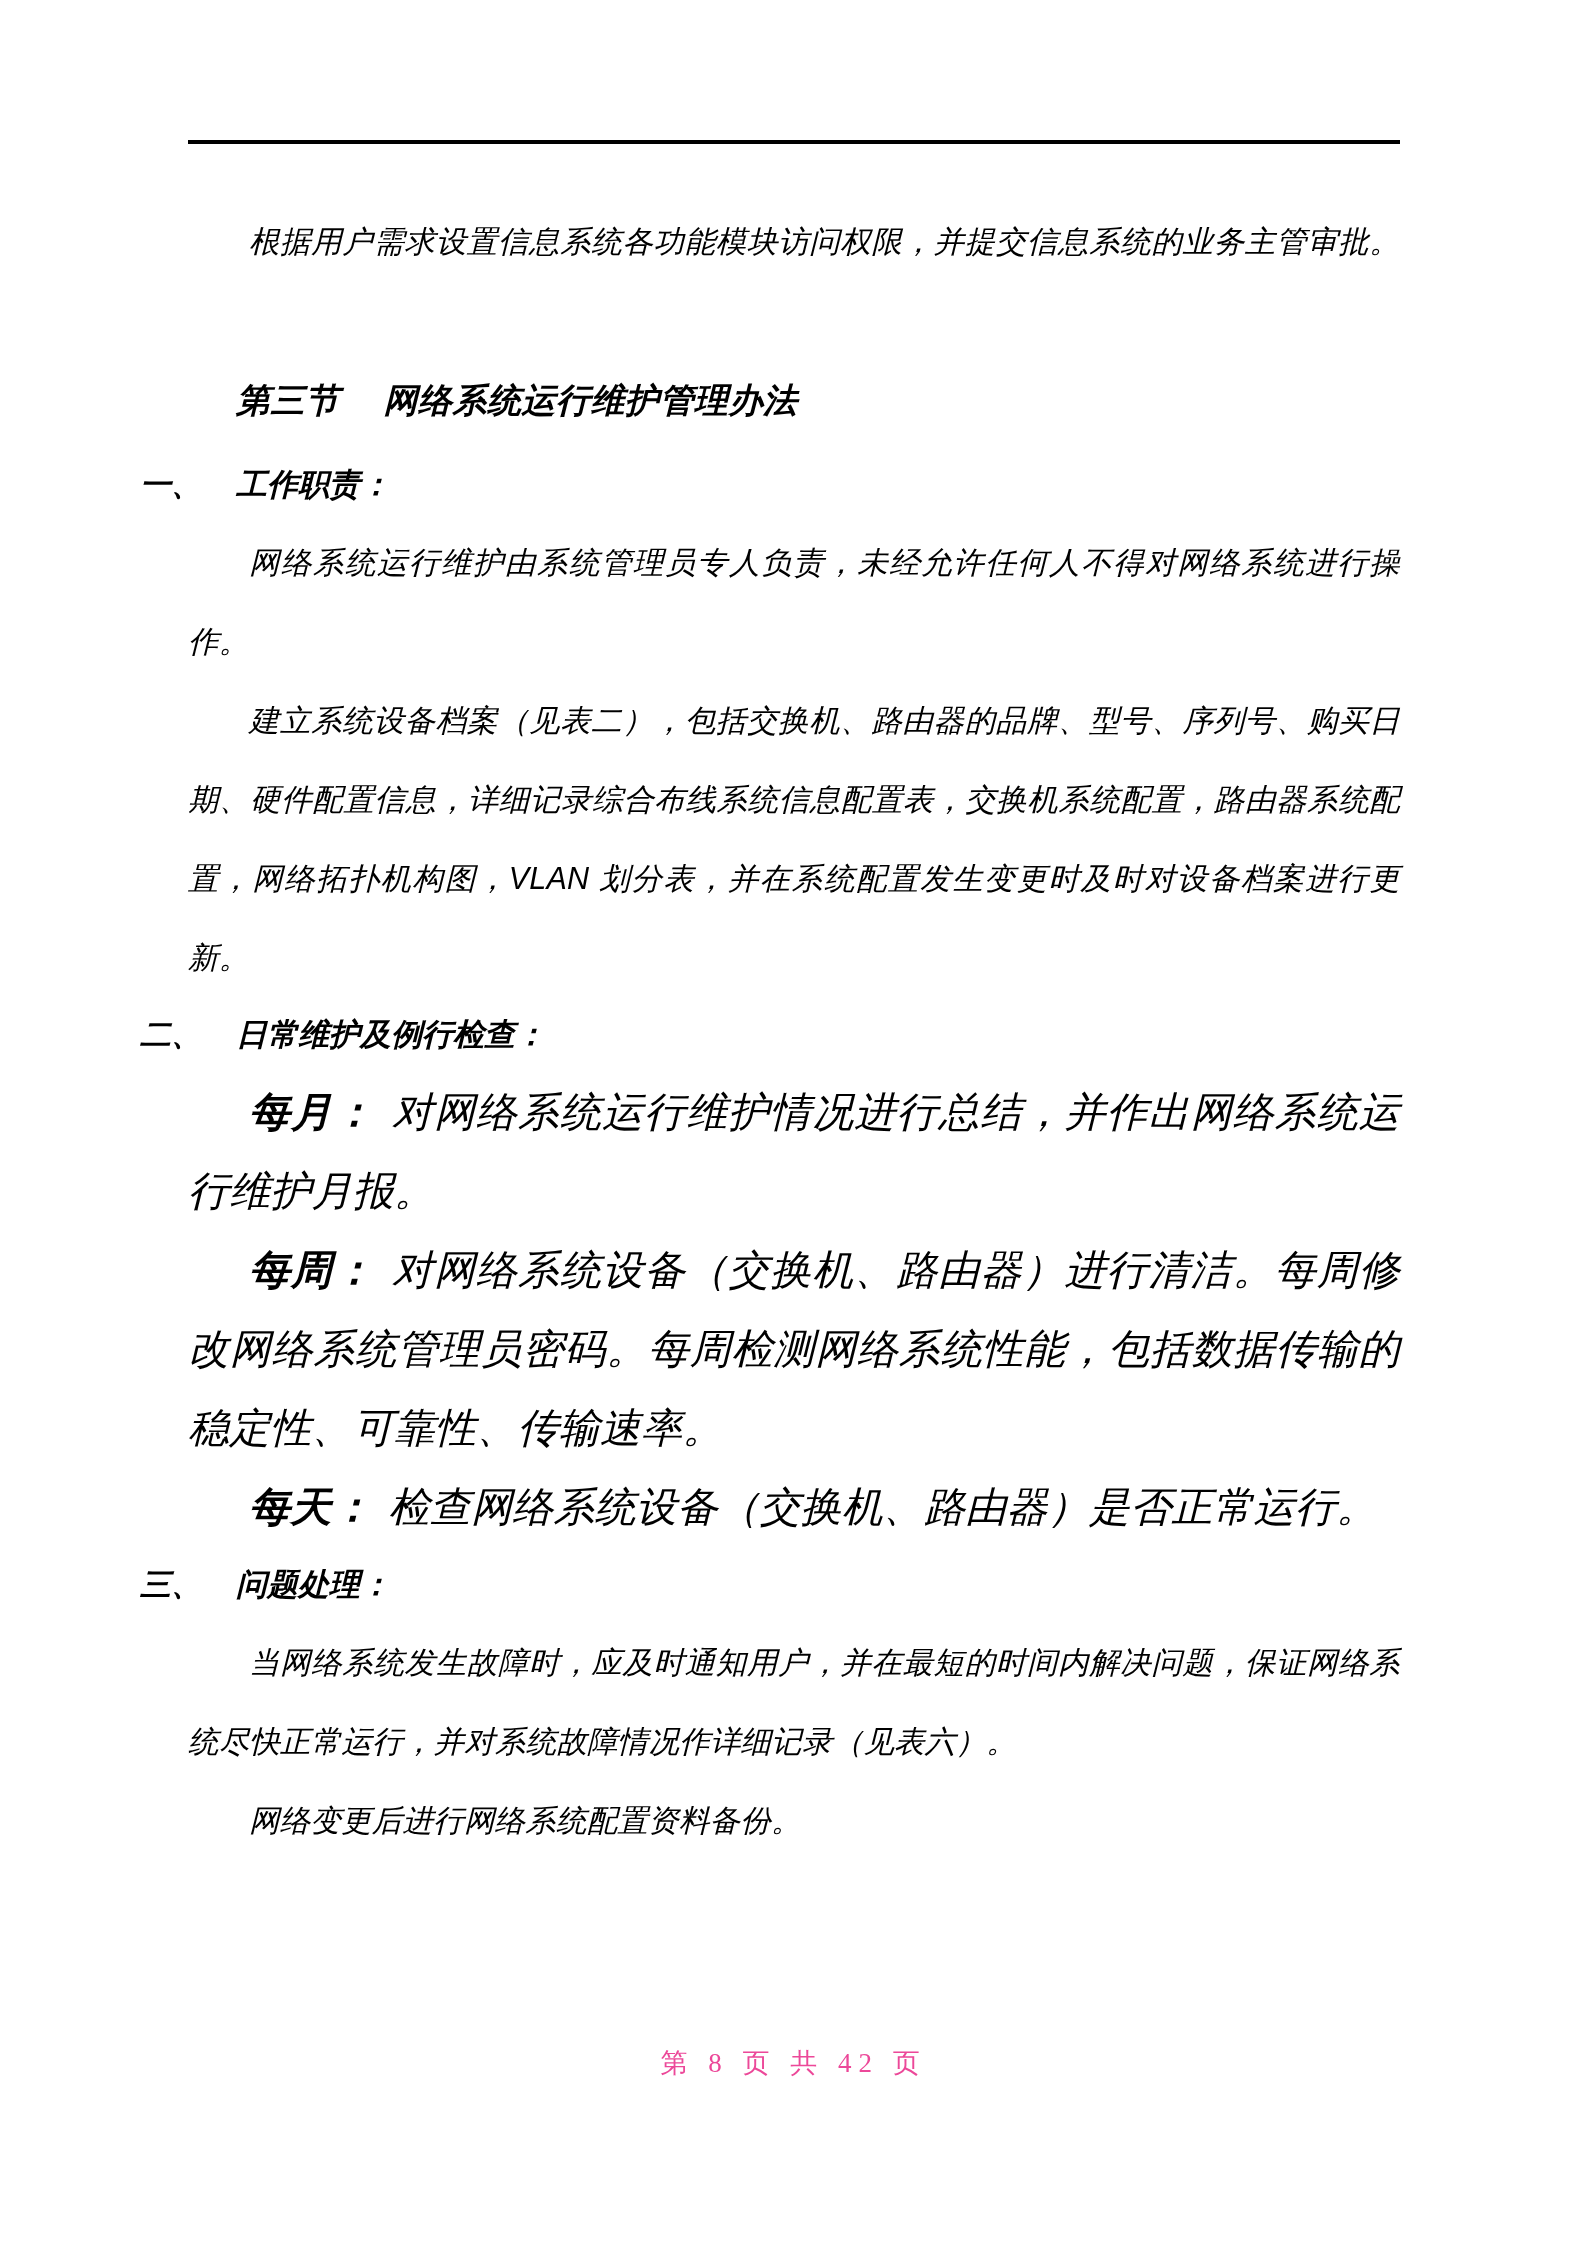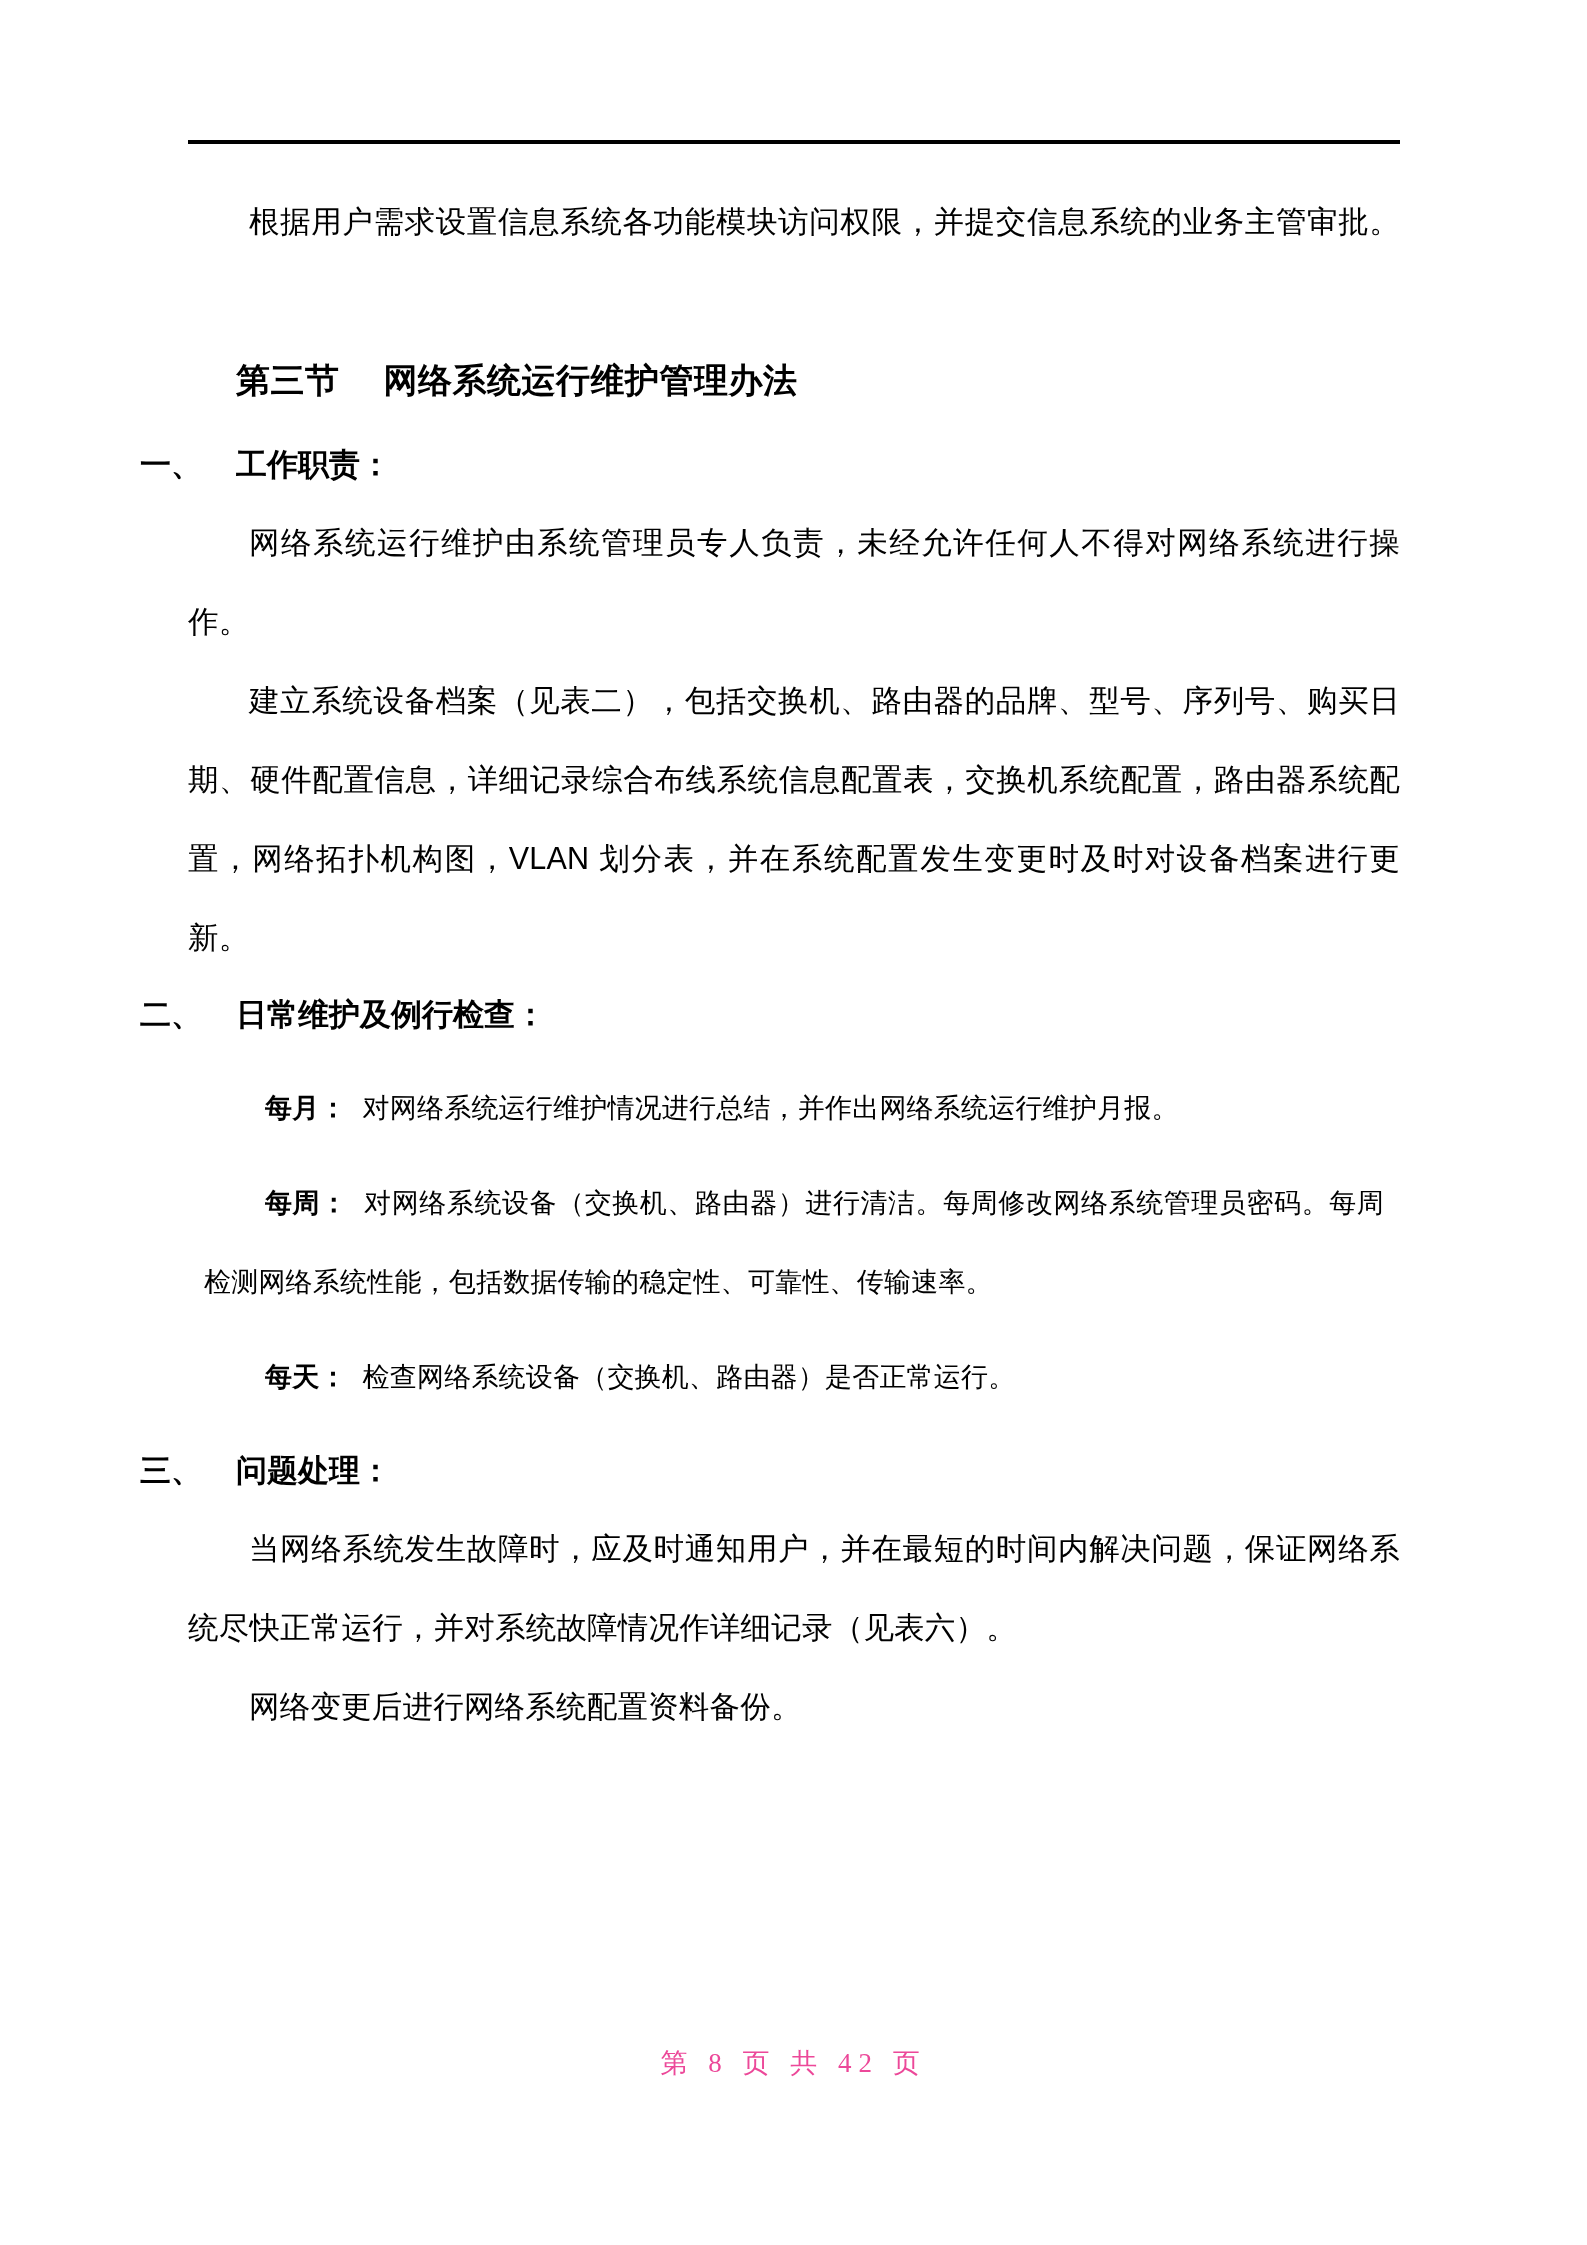--- a/index.html
+++ b/index.html
@@ -27,22 +27,23 @@
     position: absolute;
     left: 188px;
     top: 140px;
     width: 1212px;
     height: 4px;
     background: #000000;
   }
   .content {
     position: absolute;
     left: 188px;
-    top: 182px;
+    top: 202px;
     width: 1212px;
+    font-style: italic;
   }
   
   p.body-para {
     margin: 0 0 0 0;
     font-size: 30.5px;
     line-height: 79px;
     text-align: justify;
     text-justify: inter-ideograph;
     text-indent: 61px;
     letter-spacing: 0.2px;
@@ -85,22 +86,22 @@
     width: 96px;
     flex: 0 0 96px;
   }
   h3.num-heading .htext {
     display: inline-block;
     text-align: right;
   }
 
   
   p.sub-para {
-    margin: 16px;
-    font-size: 27px;
+    margin: 0;
+    font-size: 41px;
     line-height: 79px;
     text-align: justify;
     text-justify: inter-ideograph;
     text-indent: 61px;
     letter-spacing: 0.2px;
   }
   p.sub-para .lead {
     font-weight: 700;
   }
   p.sub-para .lead-gap {

